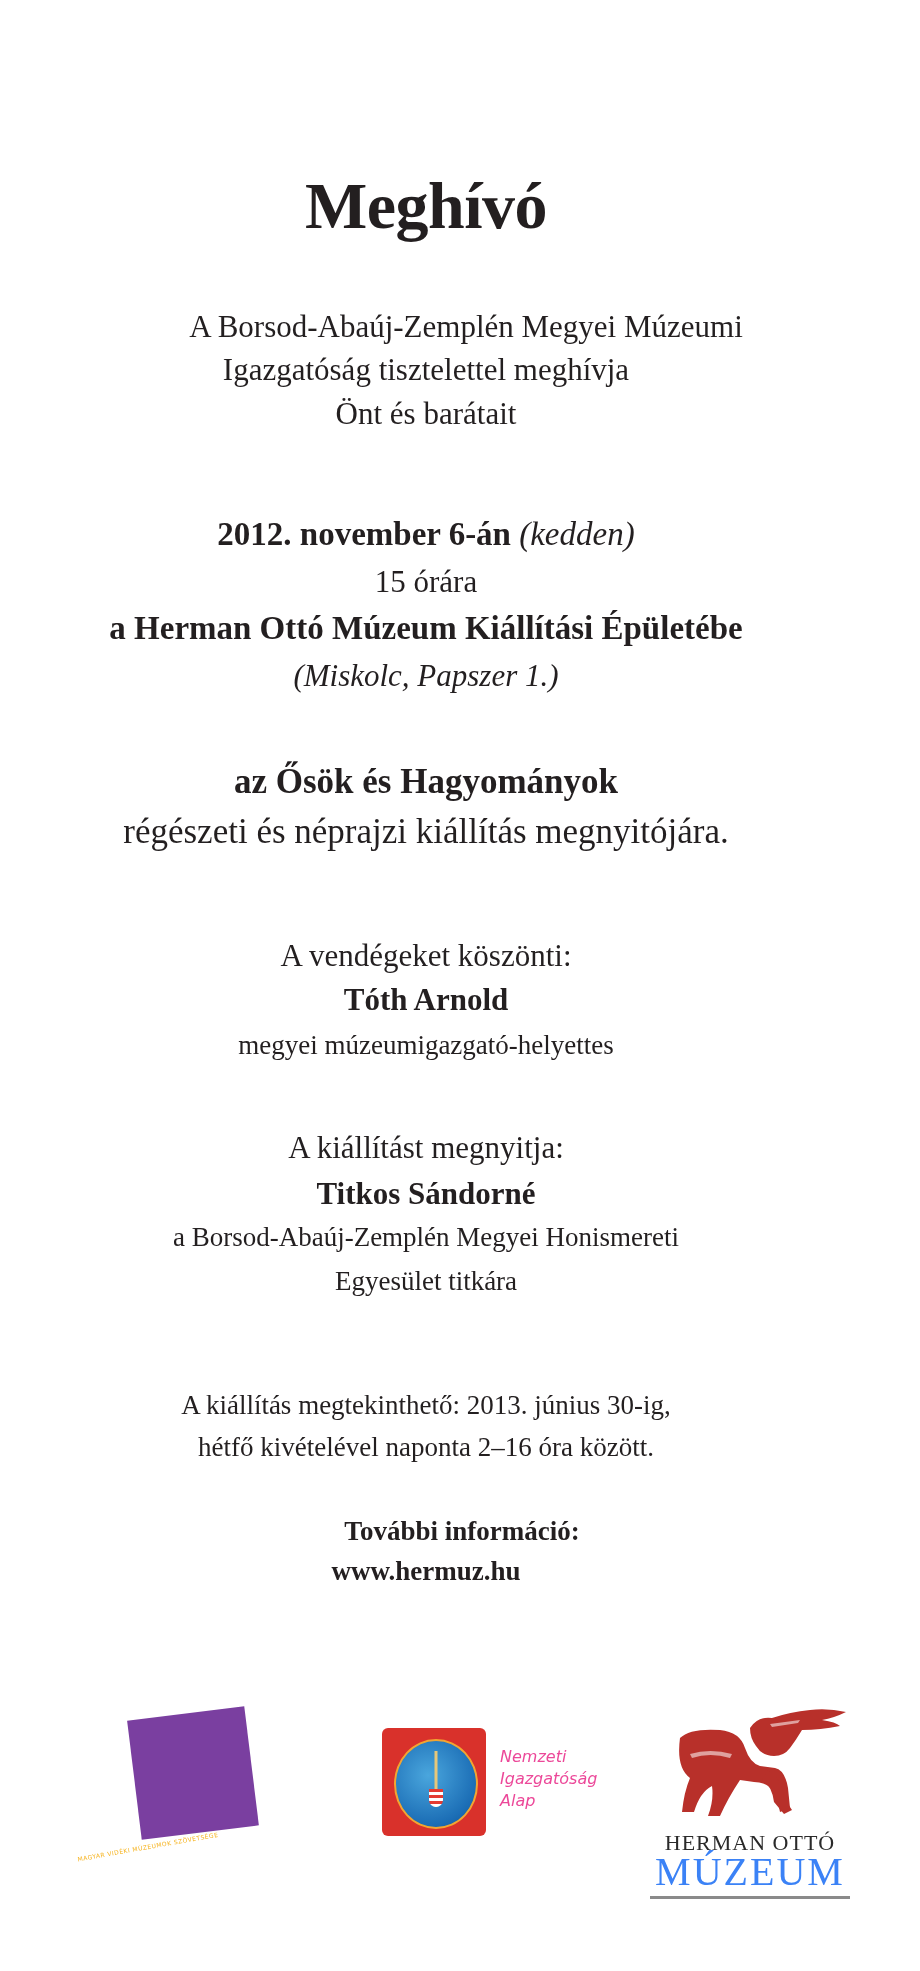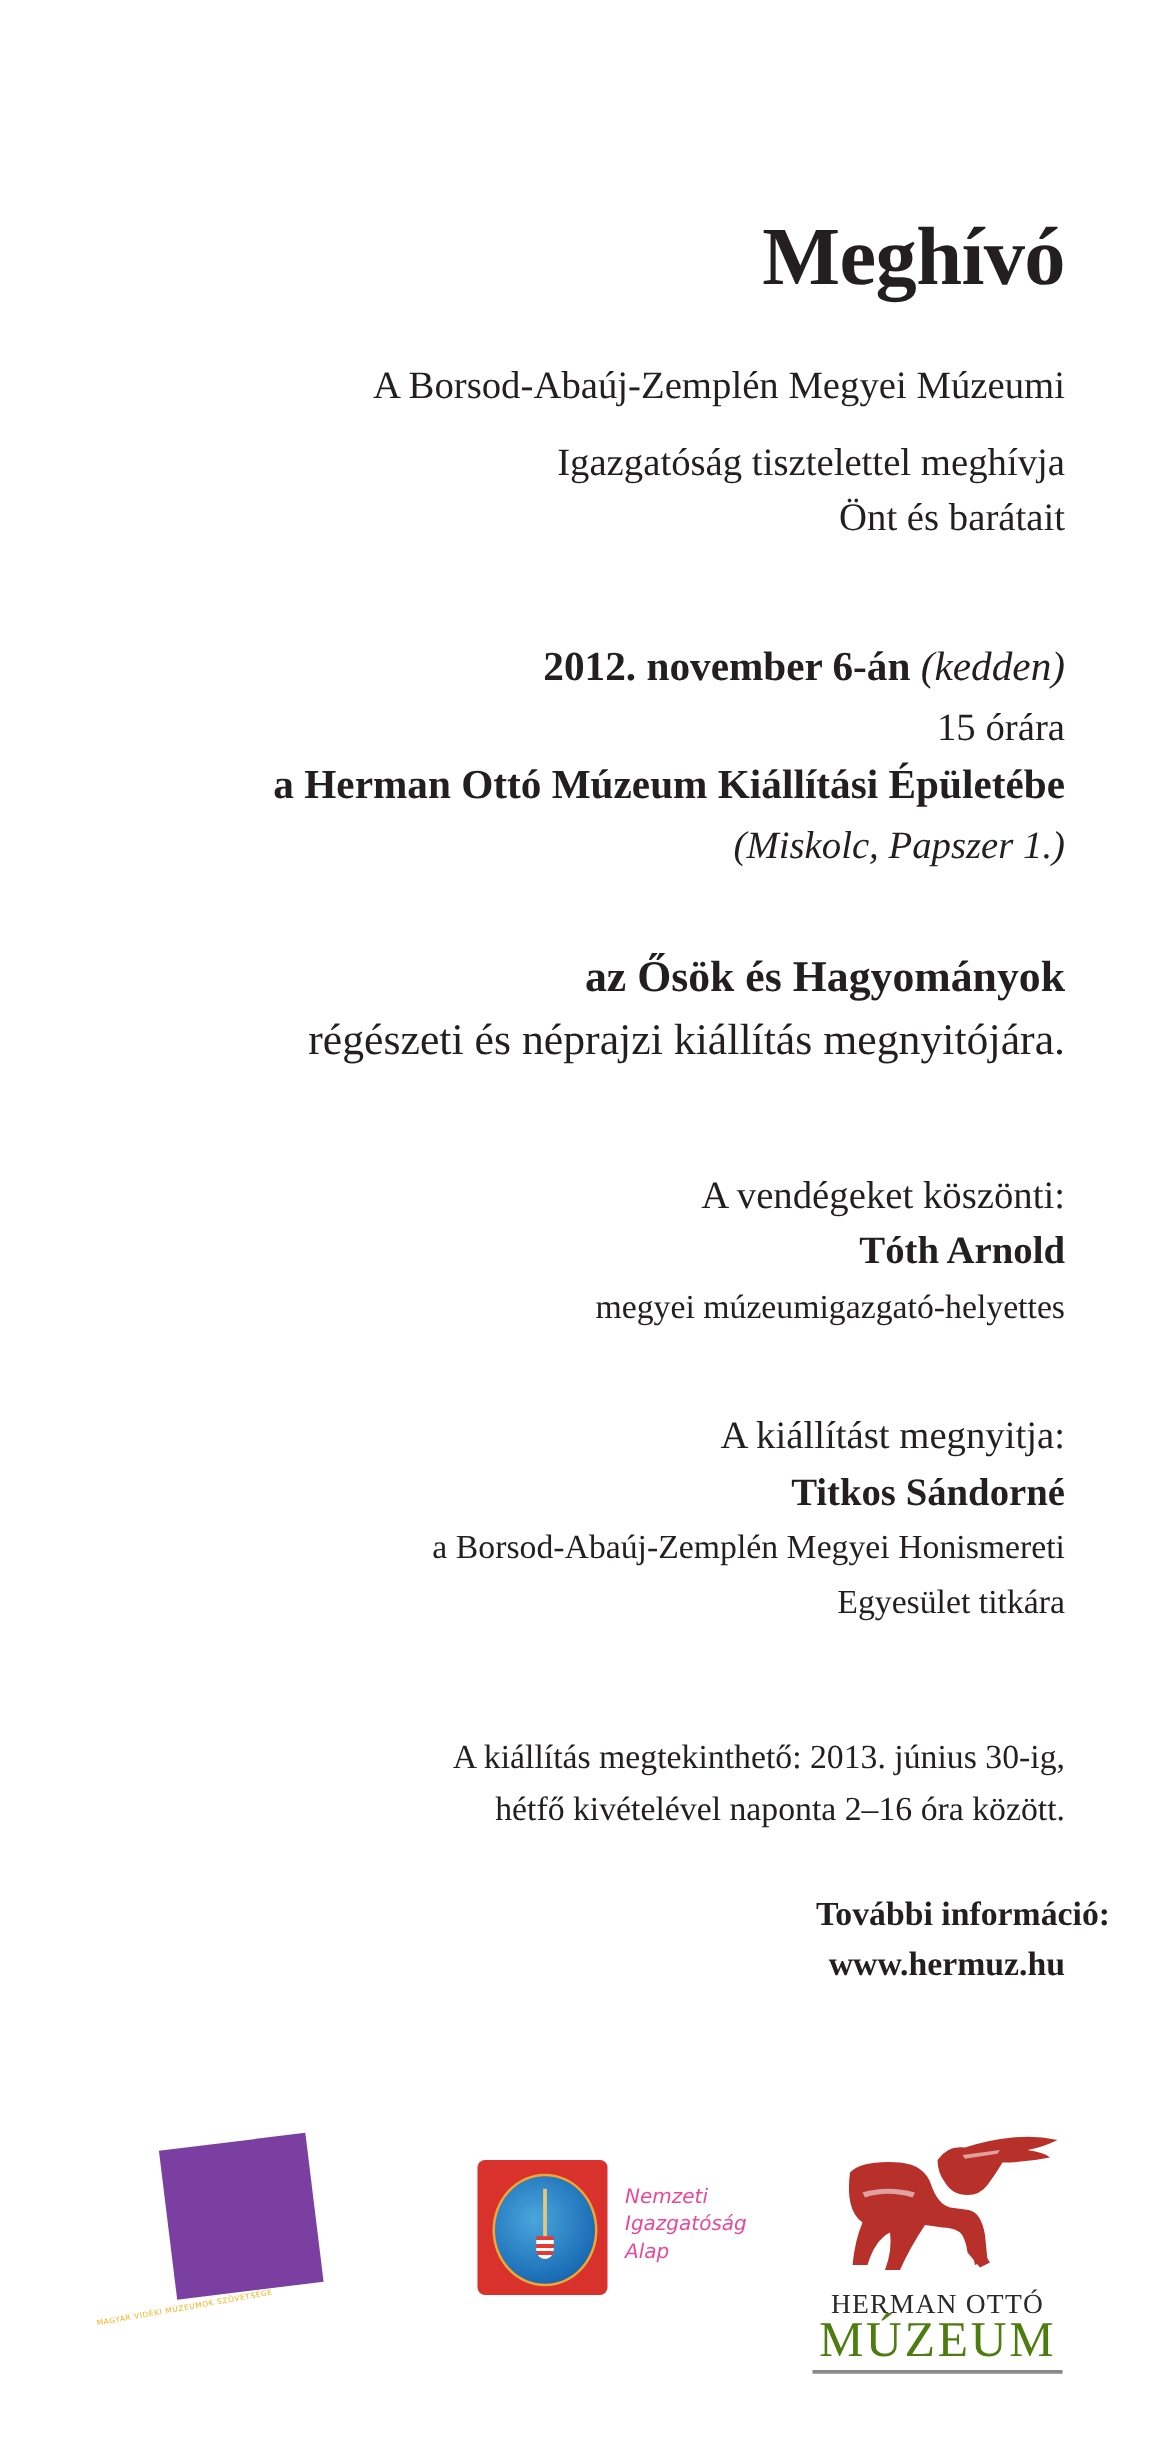--- a/index.html
+++ b/index.html
@@ -1,17 +1,17 @@
 <!DOCTYPE html>
 <html><head>
   <meta charset="utf-8">
   <style>
     html, body { margin: 0; padding: 0; background: #ffffff; }
     body { width: 920px; height: 1971px; position: relative; overflow: hidden; color: #231f20; font-family: "Liberation Serif", "DejaVu Serif", serif; }
-    .line { position: absolute; left: 0; width: 852px; text-align: right; white-space: nowrap; font-family: Liberation Serif, serif; }
+    .line { position: absolute; left: 0; width: 852px; text-align: center; white-space: nowrap; font-family: Liberation Serif, serif; }
     .title { font-size: 66px; font-weight: bold; letter-spacing: -0.5px; }
     .t30 { font-size: 31px; }
     .t32 { font-size: 33px; }
     .t34 { font-size: 35px; }
     .t27 { font-size: 27px; }
     .b { font-weight: bold; }
     .i { font-style: italic; }
     .logo { position: absolute; }
     
     .mvmsz-box { position: absolute; left: 62px; top: 18px; width: 118px; height: 120px; background: #7a3fa0; transform: rotate(-7deg); }
@@ -20,30 +20,30 @@
     .mvmsz-text .y { color: #f6b21c; }
     .mvmsz-tag { position: absolute; left: 4px; top: 144px; width: 190px; font-family: "DejaVu Sans", sans-serif; font-size: 6px; color: #f6b21c; letter-spacing: 0.5px; transform: rotate(-10deg); white-space: nowrap; }
     
     .nka-box { position: absolute; left: 0; top: 0; width: 104px; height: 108px; background: #d9312b; border-radius: 6px; }
     .nka-globe { position: absolute; left: 12px; top: 11px; width: 80px; height: 86px; border-radius: 50%; background: radial-gradient(circle at 40% 40%, #4aa6dd, #1b6db5 70%, #0f4f8f); border: 2px solid #f2a531; }
     .nka-tree { position: absolute; left: 50%; top: 10px; width: 3px; height: 56px; background: #e7c77a; transform: translateX(-50%); }
     .nka-shield { position: absolute; left: 33px; top: 48px; width: 14px; height: 18px; background: repeating-linear-gradient(180deg, #e43b32 0 3px, #ffffff 3px 6px); border-radius: 0 0 7px 7px; }
     .nka-text { position: absolute; left: 118px; top: 18px; font-family: "DejaVu Sans", sans-serif; font-style: italic; font-size: 16px; line-height: 22px; color: #ec4899; }
     
     .hom-text1 { position: absolute; left: 0; top: 122px; width: 200px; text-align: center; font-family: "Liberation Serif", serif; font-size: 22px; letter-spacing: 1px; color: #2a2a2a; }
-    .hom-text2 { position: absolute; left: 0; top: 144px; width: 200px; text-align: center; font-family: "Liberation Serif", serif; font-size: 40px; letter-spacing: 2px; color: #4d7c0f; line-height: 40px; }
+    .hom-text2 { position: absolute; left: 0; top: 144px; width: 200px; text-align: center; font-family: "Liberation Serif", serif; font-size: 40px; letter-spacing: 2px; color: #3b82f6; line-height: 40px; }
     .hom-rule { position: absolute; left: 0; top: 188px; width: 200px; height: 3px; background: #8a8a8a; }
   </style>
 </head>
 <body>
 
 <div>
   <div class="line title" style="top:168px;">Meghívó</div>
 
-  <div class="line t30" style="top:290px;">A Borsod-Abaúj-Zemplén Megyei Múzeumi</div>
+  <div class="line t30" style="top:309px;padding-left:40px;">A Borsod-Abaúj-Zemplén Megyei Múzeumi</div>
   <div class="line t30" style="top:352px;">Igazgatóság tisztelettel meghívja</div>
   <div class="line t30" style="top:396px;">Önt és barátait</div>
 
   <div class="line t32" style="top:516px;">
     <span class="b">2012. november 6-án</span>
     <span class="i">(kedden)</span>
   </div>
   <div class="line t30" style="top:564px;">15 órára</div>
   <div class="line t32 b" style="top:610px;">a Herman Ottó Múzeum Kiállítási Épületébe</div>
   <div class="line t30 i" style="top:658px;">(Miskolc, Papszer 1.)</div>

